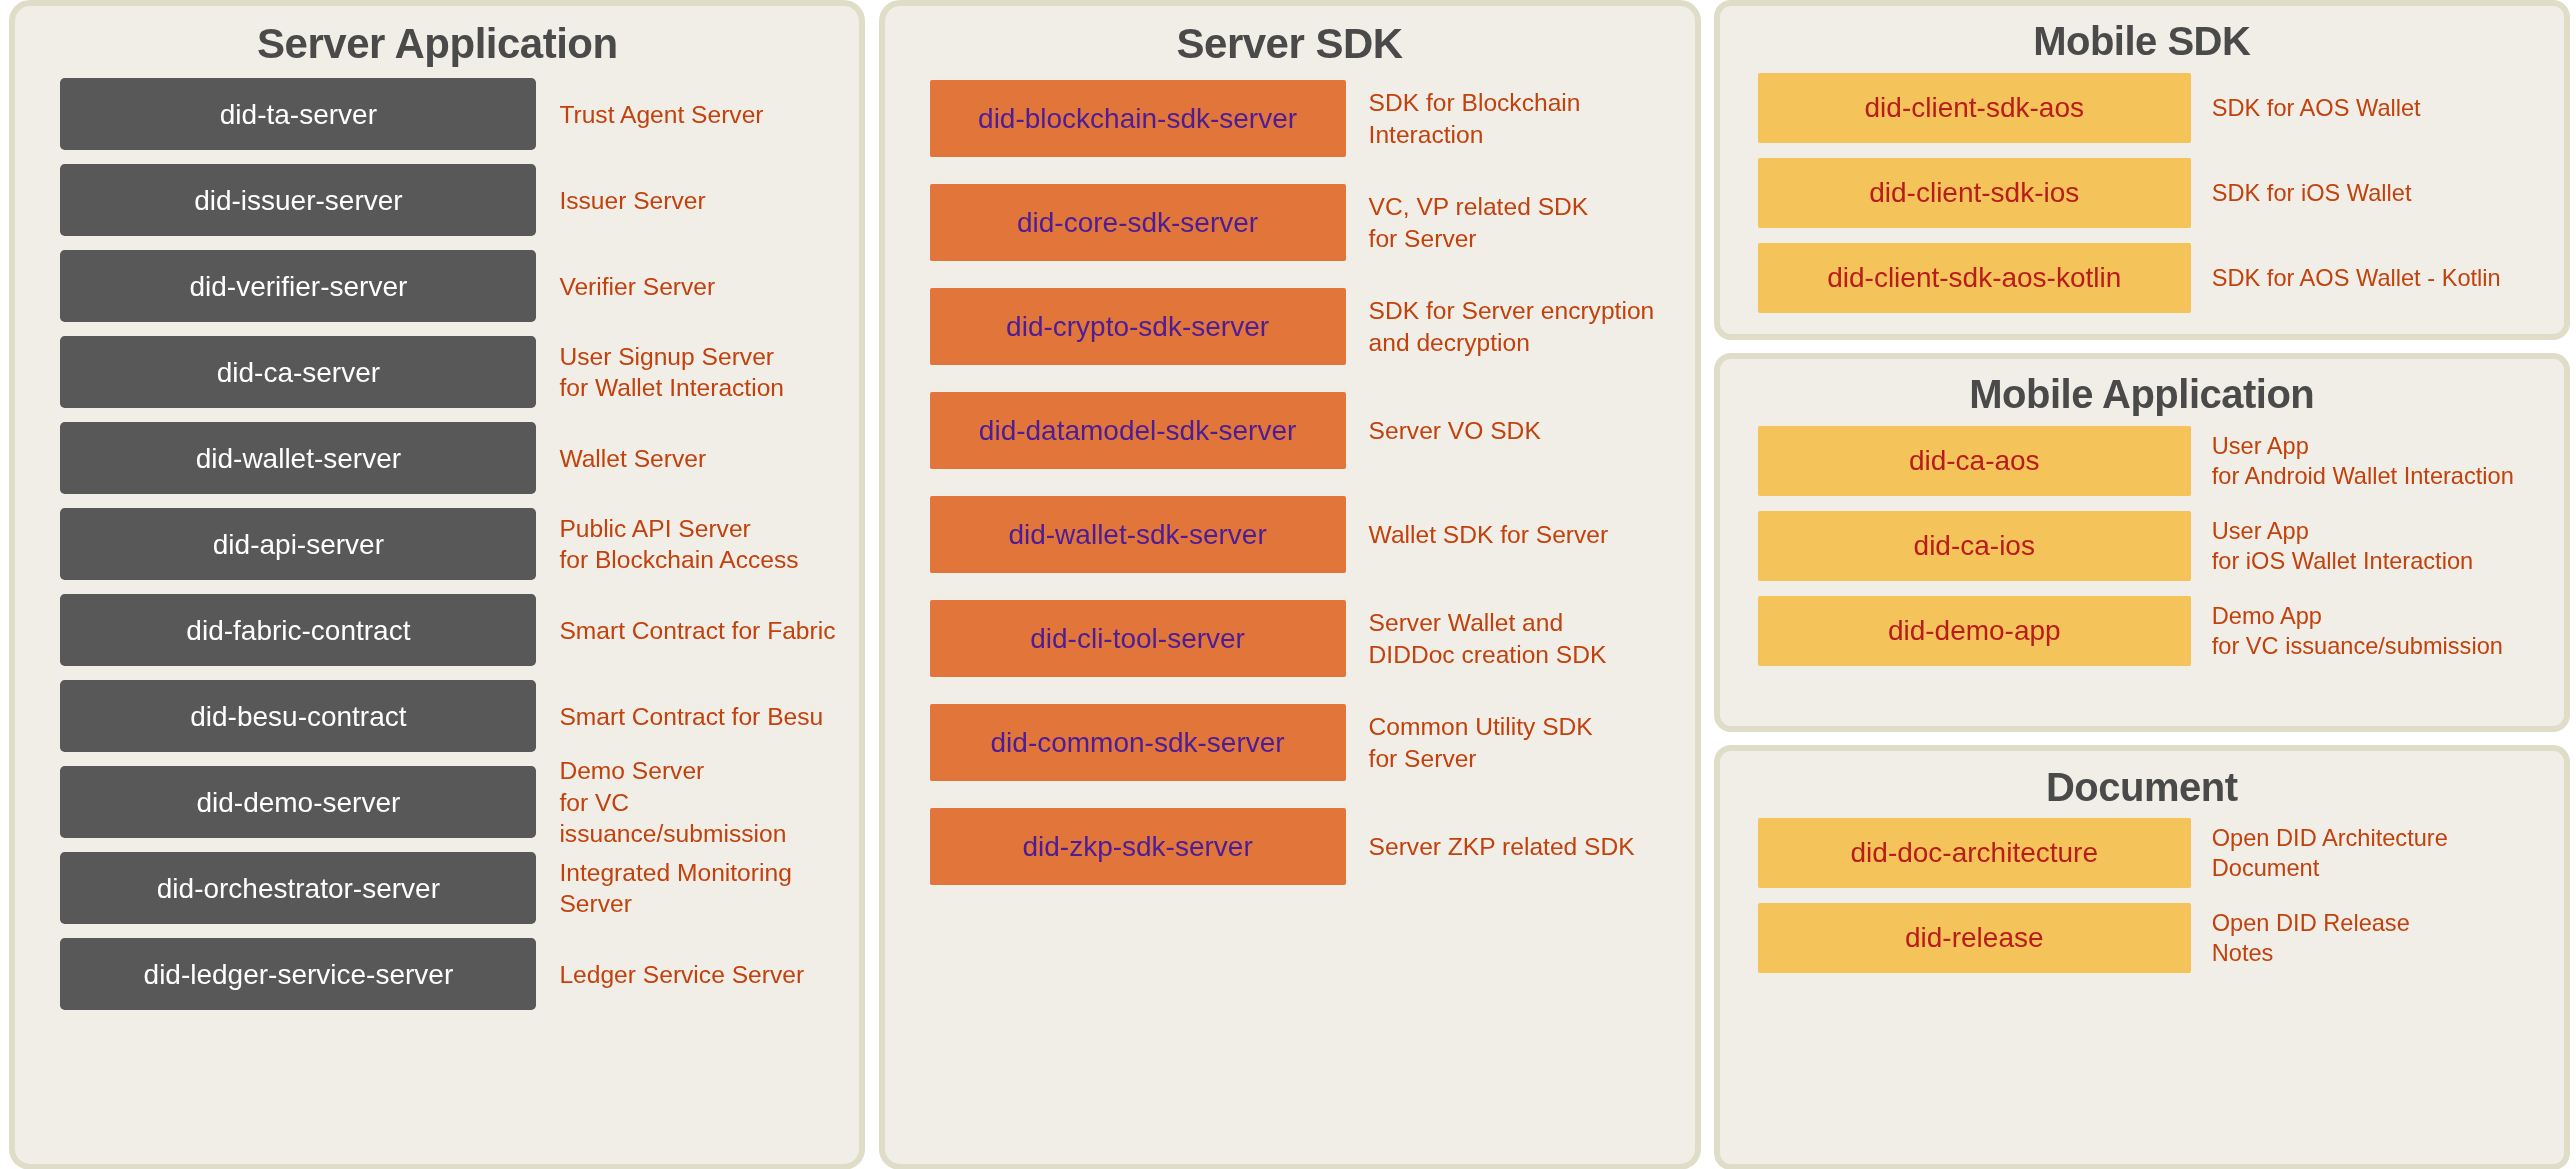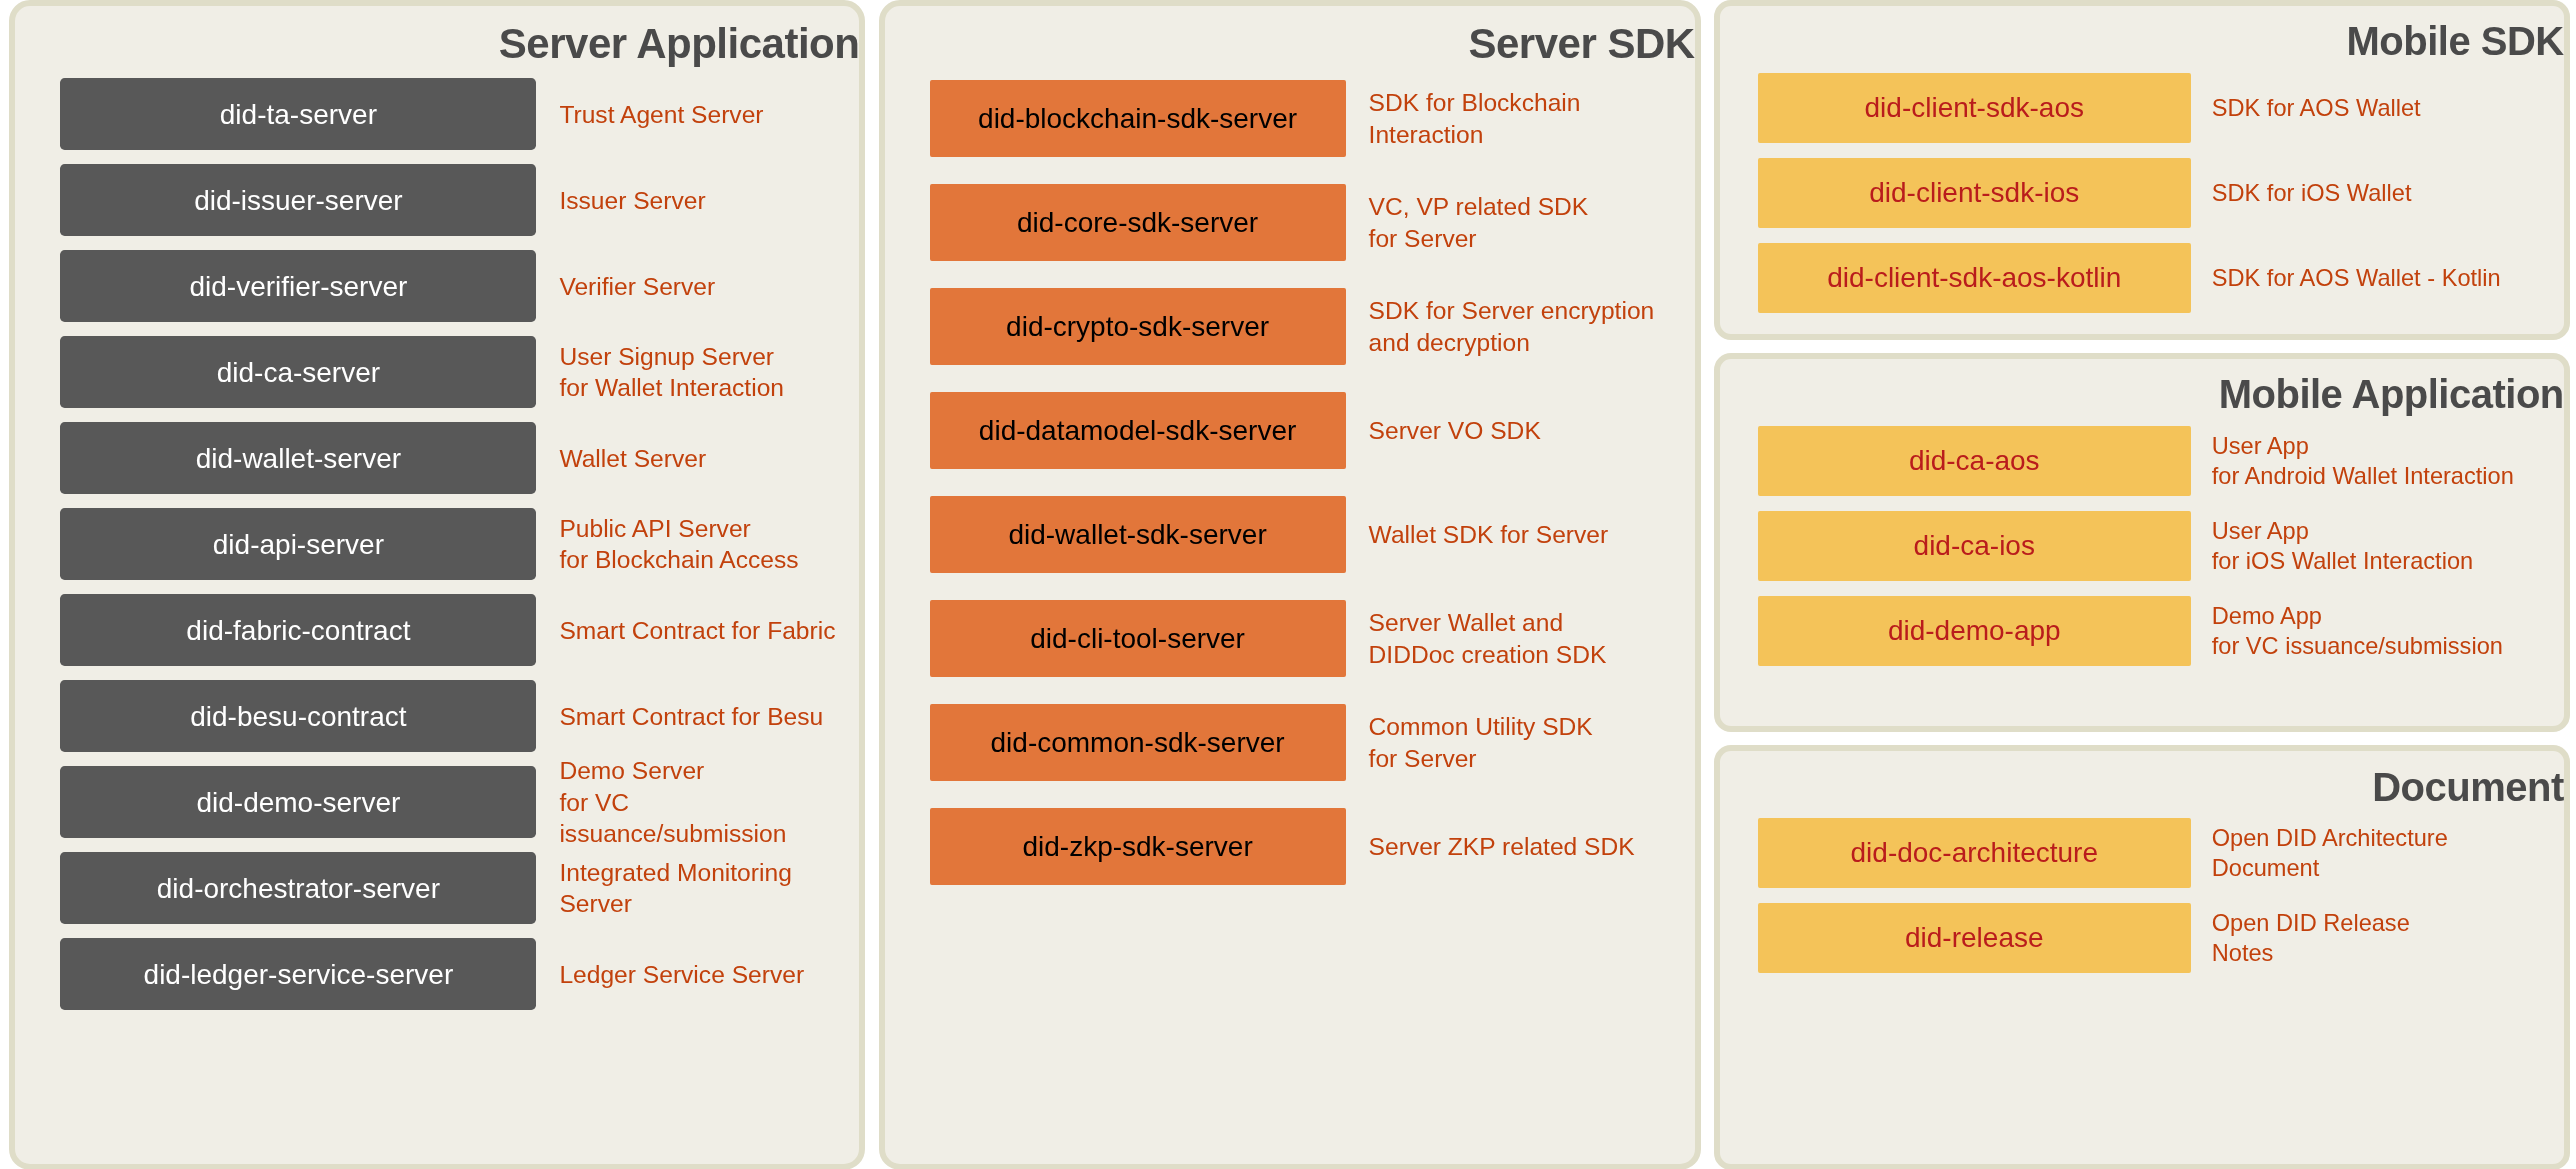--- a/index.html
+++ b/index.html
@@ -36,21 +36,21 @@
     position:relative;
     display:flex;
     flex-direction:column;
   }
   .panel.flex-fill{flex:1 1 auto;}
   .panel.sub{
     border-radius:17px;
   }
 
   .panel-title{
-    text-align:right;
+    text-align:center;
     color:#4a4a4a;
     font-weight:bold;
     font-size:42px;
     letter-spacing:-0.5px;
     margin:0;
     padding:15px 0 9.4px 0;
     line-height:1.1;
   }
   .panel.sub .panel-title{font-size:40px;padding:13.2px 0 7.6px 0;}
 
@@ -74,21 +74,21 @@
     border-radius:4.7px;
     display:flex;
     align-items:center;
     justify-content:center;
     text-align:center;
     box-sizing:border-box;
     padding:0 7.6px;
     line-height:1.05;
   }
   .chip-dark{background:#585858;color:#ffffff;}
-  .chip-orange{background:#e2763a;color:#000000;border-radius:1.9px;}
+  .chip-orange{background:#e2763a;color:#4c1d95;border-radius:1.9px;}
   .chip-yellow{background:#f4c359;color:#b91c1c;border-radius:1.9px;}
 
   .desc{
     color:#c2410c;
     font-size:24.6px;
     line-height:1.28;
     margin-left:23px;
     white-space:pre-line;
     flex:1 1 auto;
   }

